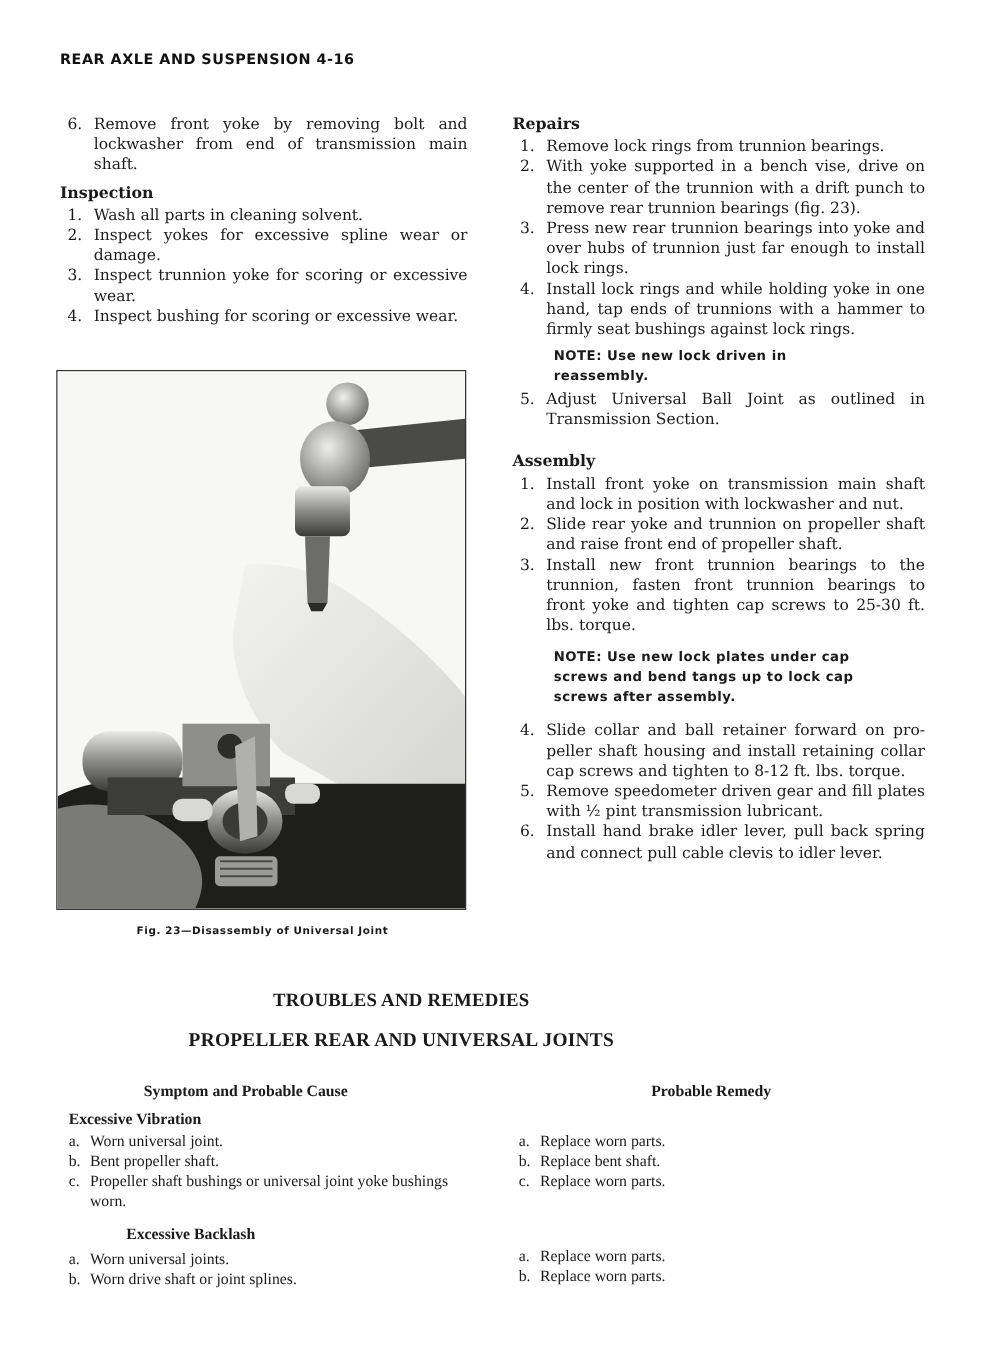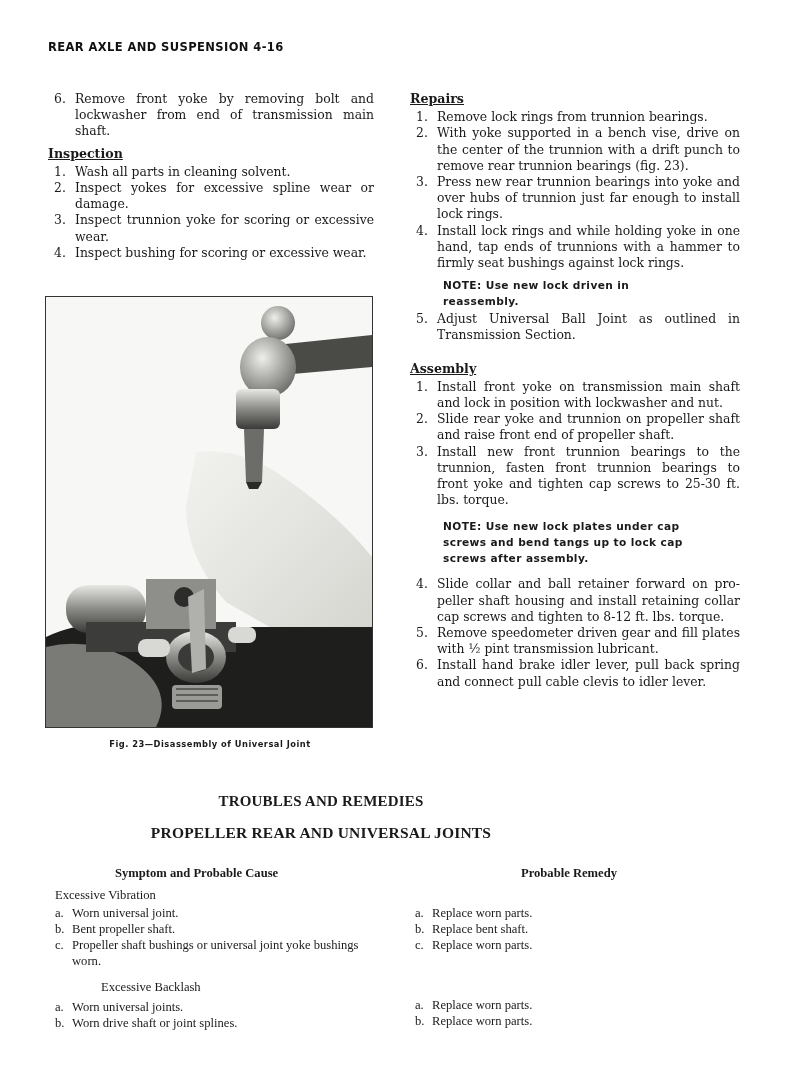--- a/index.html
+++ b/index.html
@@ -8,21 +8,21 @@
     color: #1a1a1a; font-family: "DejaVu Serif", "Liberation Serif", serif;
   }
   .abs { position: absolute; }
   .running-head {
     left: 48px; top: 40px; font-family: "DejaVu Sans", "Liberation Sans", sans-serif;
     font-weight: bold; font-size: 11.5px; letter-spacing: 0.4px; color: #111;
   }
   .col { position: absolute; font-size: 12.4px; line-height: 16.2px; }
   .col-left { left: 48px; top: 91px; width: 326px; }
   .col-right { left: 410px; top: 91px; width: 330px; }
-  .sec-head { font-weight: bold; font-size: 12.6px; margin: 0 0 2px 0; text-decoration: underline; }
+  .sec-head { font-weight: bold; font-size: 12.6px; margin: 0 0 2px 0; }
   .item { position: relative; padding-left: 27px; text-align: justify; margin: 0; }
   .item .num { position: absolute; left: 6px; top: 0; }
   .note {
     font-family: "DejaVu Sans", "Liberation Sans", sans-serif; font-weight: bold;
     font-size: 10.6px; line-height: 16px; letter-spacing: 0.4px;
     padding-left: 33px; margin: 6px 0 2px 0; width: 262px;
   }
   .gap-s { height: 6px; }
   .gap-m { height: 17px; }
   .figure {
@@ -41,21 +41,21 @@
   }
   .t1 { top: 793px; font-size: 15px; }
   .t2 { top: 824px; font-size: 15.5px; }
   .tbl-head {
     top: 866px; font-weight: bold; font-size: 12.6px;
     font-family: "Liberation Serif", "DejaVu Serif", serif;
   }
   .tr-col { position: absolute; font-size: 12.6px; line-height: 16px; font-family: "Liberation Serif", "DejaVu Serif", serif; }
   .tr-left { left: 55px; width: 320px; }
   .tr-right { left: 415px; width: 300px; }
-  .sym-head { font-weight: normal; margin-bottom: 2px; }
+  .sym-head { font-weight: bold; margin-bottom: 2px; }
   .sym { position: relative; padding-left: 17px; }
   .sym .ltr { position: absolute; left: 0; top: 0; }
 </style>
 </head>
 <body>
 
 <div class="abs running-head">REAR AXLE AND SUSPENSION 4-16</div>
 
 <div class="col col-left">
   <p class="item">

